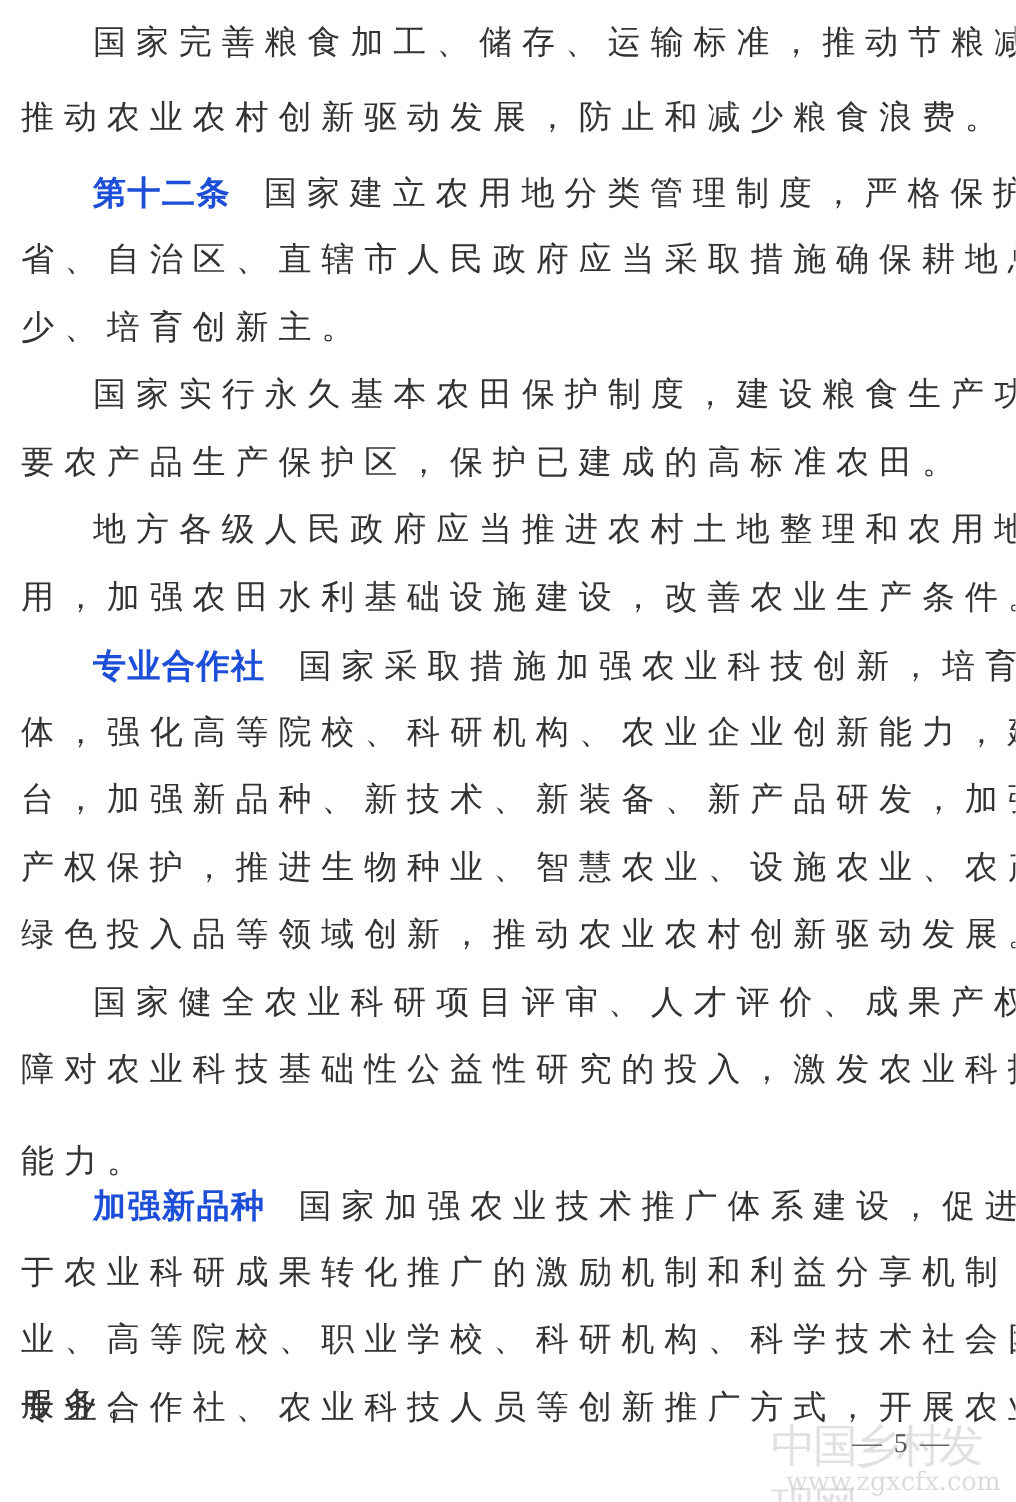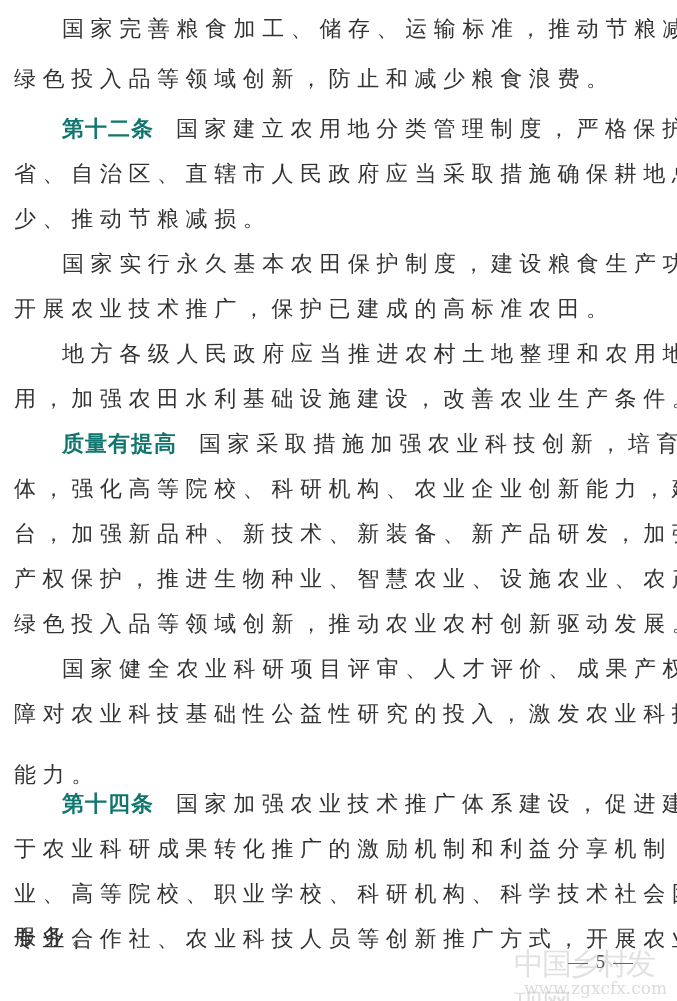--- a/index.html
+++ b/index.html
@@ -22,21 +22,21 @@
     font-size: 22px;
     line-height: 30px;
     letter-spacing: 6.6px;
     white-space: nowrap;
     color: #333;
   }
   .indent { left: 48px; }
   .article-no {
     font-family: Liberation Serif, serif;
     font-weight: bold;
-    color: #0f766e;
+    color: #1d4ed8;
     letter-spacing: 1px;
     margin-right: 22px;
   }
   .page-number {
     position: absolute;
     left: 560px; top: 952px;
     font-size: 18px;
     color: #555;
     font-family: "Liberation Serif", serif;
   }
@@ -55,43 +55,43 @@
     color: rgba(200,200,200,0.65);
     font-size: 17px;
     font-family: "DejaVu Serif", serif;
   }
 </style>
 </head>
 <body>
 
 <div class="page">
   <div class="line indent" style="top:14px"><span>国家完善粮食加工、储存、运输标准，推动节粮减损，提高</span></div>
-  <div class="line" style="top:64px"><span>绿色投入品等领域创新，防止和减少粮食浪费。</span></div>
+  <div class="line" style="top:64px"><span>推动农业农村创新驱动发展，防止和减少粮食浪费。</span></div>
 
   <div class="line indent" style="top:114px"><span class="article-no">第十二条</span><span>国家建立农用地分类管理制度，严格保护耕地，</span></div>
   <div class="line" style="top:159px"><span>省、自治区、直辖市人民政府应当采取措施确保耕地总量不减</span></div>
-  <div class="line" style="top:204px"><span>少、推动节粮减损。</span></div>
+  <div class="line" style="top:204px"><span>少、培育创新主。</span></div>
 
   <div class="line indent" style="top:249px"><span>国家实行永久基本农田保护制度，建设粮食生产功能区、重</span></div>
-  <div class="line" style="top:294px"><span>开展农业技术推广，保护已建成的高标准农田。</span></div>
+  <div class="line" style="top:294px"><span>要农产品生产保护区，保护已建成的高标准农田。</span></div>
 
   <div class="line indent" style="top:339px"><span>地方各级人民政府应当推进农村土地整理和农用地安全利</span></div>
   <div class="line" style="top:384px"><span>用，加强农田水利基础设施建设，改善农业生产条件。</span></div>
 
-  <div class="line indent" style="top:429px"><span class="article-no">质量有提高</span><span>国家采取措施加强农业科技创新，培育创新主</span></div>
+  <div class="line indent" style="top:429px"><span class="article-no">专业合作社</span><span>国家采取措施加强农业科技创新，培育创新主</span></div>
   <div class="line" style="top:474px"><span>体，强化高等院校、科研机构、农业企业创新能力，建立创新平</span></div>
   <div class="line" style="top:519px"><span>台，加强新品种、新技术、新装备、新产品研发，加强农业知识</span></div>
   <div class="line" style="top:564px"><span>产权保护，推进生物种业、智慧农业、设施农业、农产品加工、</span></div>
   <div class="line" style="top:609px"><span>绿色投入品等领域创新，推动农业农村创新驱动发展。</span></div>
 
   <div class="line indent" style="top:654px"><span>国家健全农业科研项目评审、人才评价、成果产权制度，保</span></div>
   <div class="line" style="top:699px"><span>障对农业科技基础性公益性研究的投入，激发农业科技人员创新</span></div>
   <div class="line" style="top:760px"><span>能力。</span></div>
 
-  <div class="line indent" style="top:789px"><span class="article-no">第十四条</span><span>国家加强农业技术推广体系建设，促进建立有利</span></div>
+  <div class="line indent" style="top:789px"><span class="article-no">加强新品种</span><span>国家加强农业技术推广体系建设，促进建立有利</span></div>
   <div class="line" style="top:834px"><span>于农业科研成果转化推广的激励机制和利益分享机制，鼓励企</span></div>
   <div class="line" style="top:879px"><span>业、高等院校、职业学校、科研机构、科学技术社会团体、农民</span></div>
   <div class="line" style="top:924px"><span>专业合作社、农业科技人员等创新推广方式，开展农业技术推广</span></div>
   <div class="line" style="top:922px"><span>服务。</span></div>
 </div>
 
 <div class="watermark">中国乡村发现网</div>
 <div class="watermark-url">www.zgxcfx.com</div>
 <div class="page-number"><span class="dash"></span><span>5</span><span class="dash"></span></div>
 

